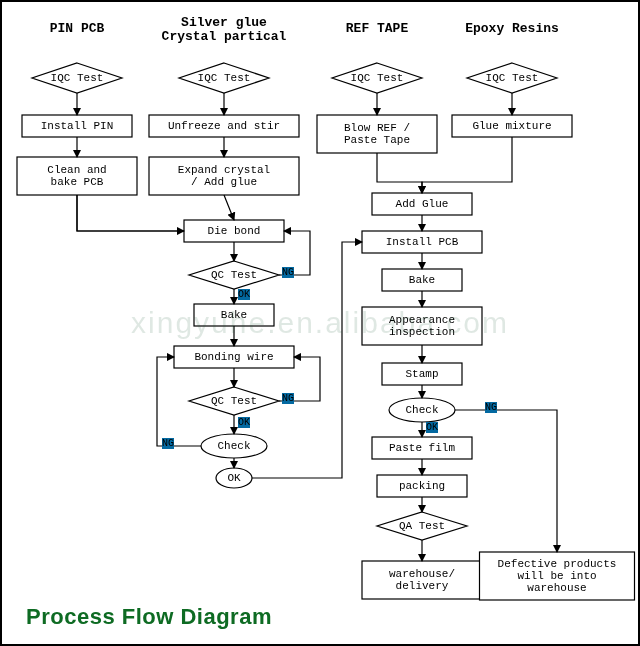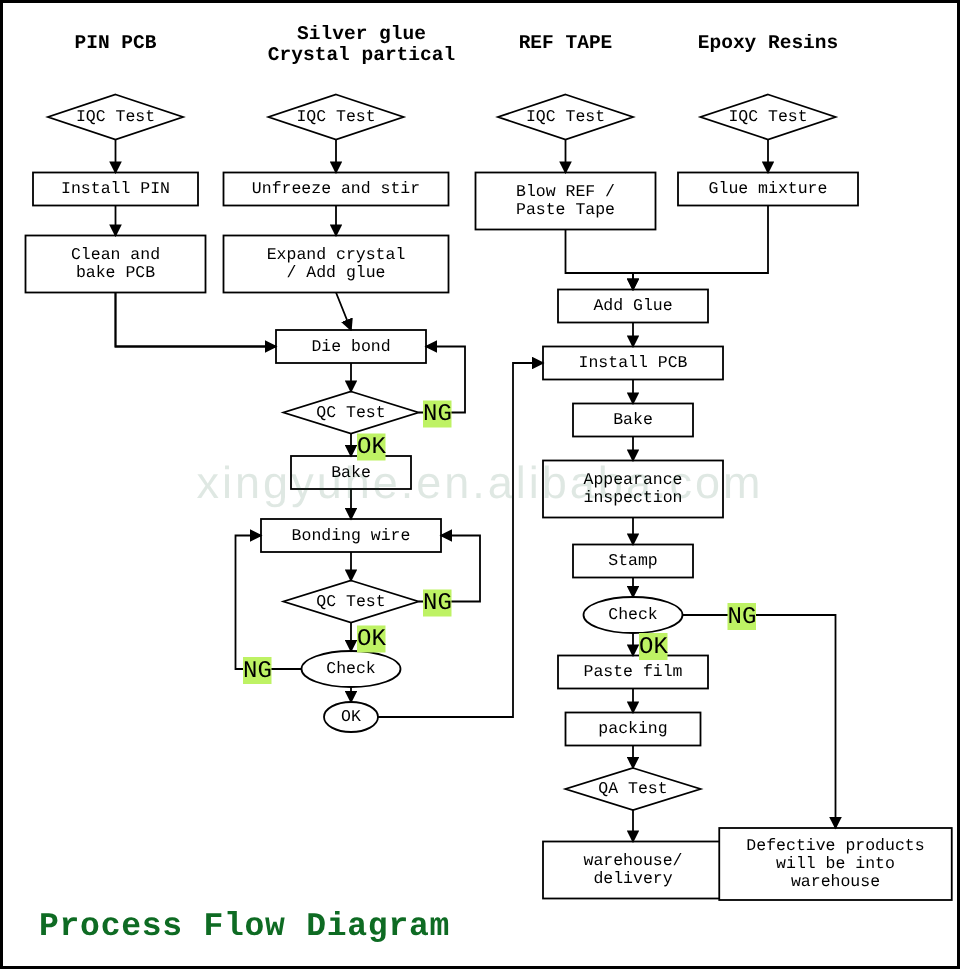--- a/index.html
+++ b/index.html
@@ -1,20 +1,20 @@
 <!DOCTYPE html>
 <html><head>
 <meta charset="utf-8">
 <style>
   html,body{margin:0;padding:0;background:#fff;font-family:"Courier New",monospace;color:#000}
   #stage{position:relative;width:640px;height:646px;border:2px solid #000;box-sizing:border-box;background:#fff;overflow:hidden}
   svg{position:absolute;left:0;top:0}
   .hdr{position:absolute;font-weight:bold;text-align:center;white-space:pre;line-height:1.05}
-  .edge-lbl{position:absolute;font-size:16px;background:#bef264}
-  #title{position:absolute;left:24px;bottom:14px;font-family:Liberation Mono, monospace;font-size:22px;font-weight:800;color:#0e6b23;letter-spacing:.5px}
+  .edge-lbl{position:absolute;font-size:10px;background:#0369a1}
+  #title{position:absolute;left:24px;bottom:14px;font-family:Liberation Sans, sans-serif;font-size:22px;font-weight:800;color:#0e6b23;letter-spacing:.5px}
   #wm{position:absolute;top:50%;left:50%;transform:translate(-50%,-50%);color:#14532d;opacity:.13;font-family:Arial,sans-serif;font-size:30px;letter-spacing:2px;white-space:nowrap;pointer-events:none}
 </style>
 </head>
 <body>
 <div id="stage">
 <svg id="svg" width="640" height="646">
       <defs>
         <marker id="arr" viewBox="0 0 8 8" refX="7" refY="4" markerWidth="7" markerHeight="7" orient="auto">
           <path d="M0,0 L8,4 L0,8 Z" fill="#000"></path>
         </marker>
@@ -110,21 +110,21 @@
       <path d="M420,420 L420,435" fill="none" stroke="#000" stroke-width="1.2" marker-end="url(#arr)"></path>
       <path d="M420,457 L420,473" fill="none" stroke="#000" stroke-width="1.2" marker-end="url(#arr)"></path>
       <path d="M420,495 L420,510" fill="none" stroke="#000" stroke-width="1.2" marker-end="url(#arr)"></path>
       <path d="M420,538 L420,559" fill="none" stroke="#000" stroke-width="1.2" marker-end="url(#arr)"></path>
       <path d="M453,408 L555,408 L555,550" fill="none" stroke="#000" stroke-width="1.2" marker-end="url(#arr)"></path>
       <path d="M250,476 L340,476 L340,240 L360,240" fill="none" stroke="#000" stroke-width="1.2" marker-end="url(#arr)"></path>
     </svg>
 <div id="title">Process Flow Diagram</div>
 <div id="wm">xingyuhe.en.alibaba.com</div>
 <div class="hdr" style="left: -5px; top: 20px; width: 160px; font-size: 13px;">PIN PCB</div>
-    <div class="hdr" style="left: 159px; top: 14px; width: 160px; font-size: 13px;">Silver glue
+    <div class="hdr" style="left: 142px; top: 14px; width: 160px; font-size: 13px;">Silver glue
 Crystal partical</div>
     <div class="hdr" style="left: 430px; top: 20px; width: 160px; font-size: 13px;">Epoxy Resins</div>
     <div class="hdr" style="left: 295px; top: 20px; width: 160px; font-size: 13px;">REF TAPE</div>
     <div class="edge-lbl" style="left: 236px; top: 286.5px;">OK</div>
     <div class="edge-lbl" style="left: 236px; top: 414.5px;">OK</div>
     <div class="edge-lbl" style="left: 280px; top: 265px;">NG</div>
     <div class="edge-lbl" style="left: 280px; top: 391px;">NG</div>
     <div class="edge-lbl" style="left: 160px; top: 436px;">NG</div>
     <div class="edge-lbl" style="left: 424px; top: 419.5px;">OK</div>
     <div class="edge-lbl" style="left: 483px; top: 400px;">NG</div>

